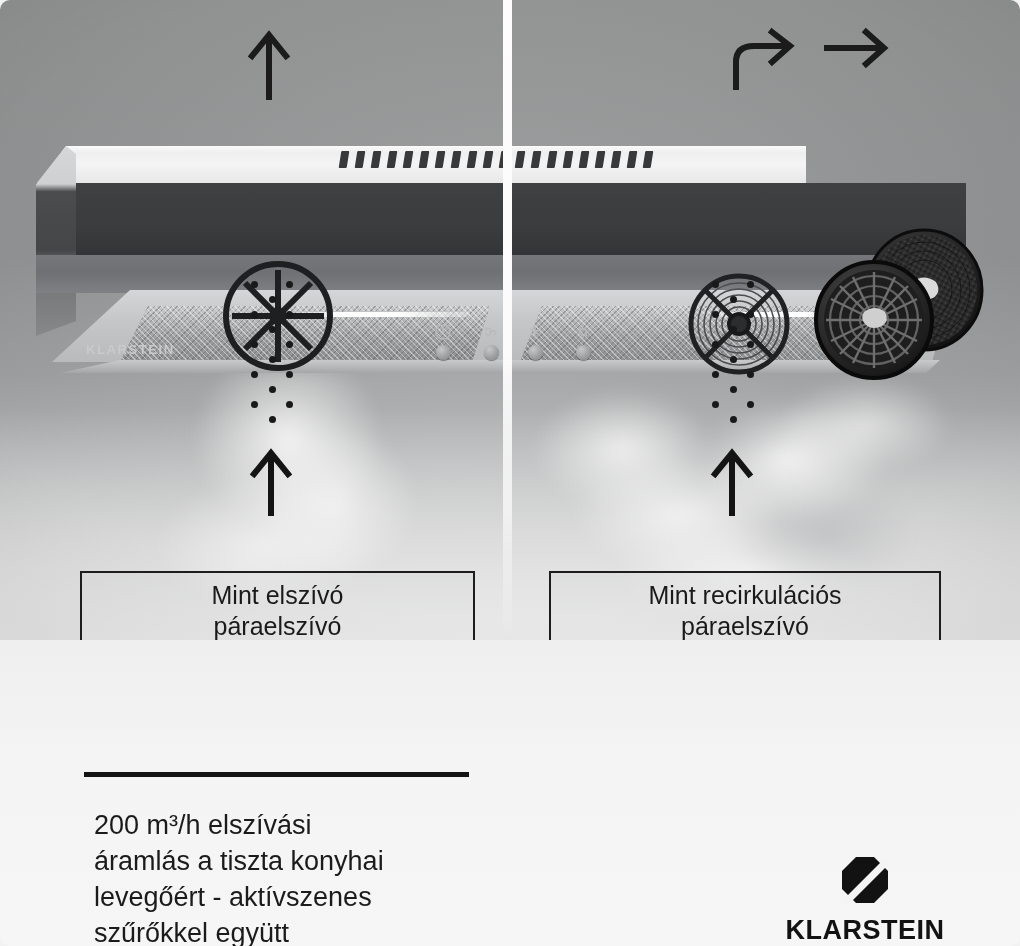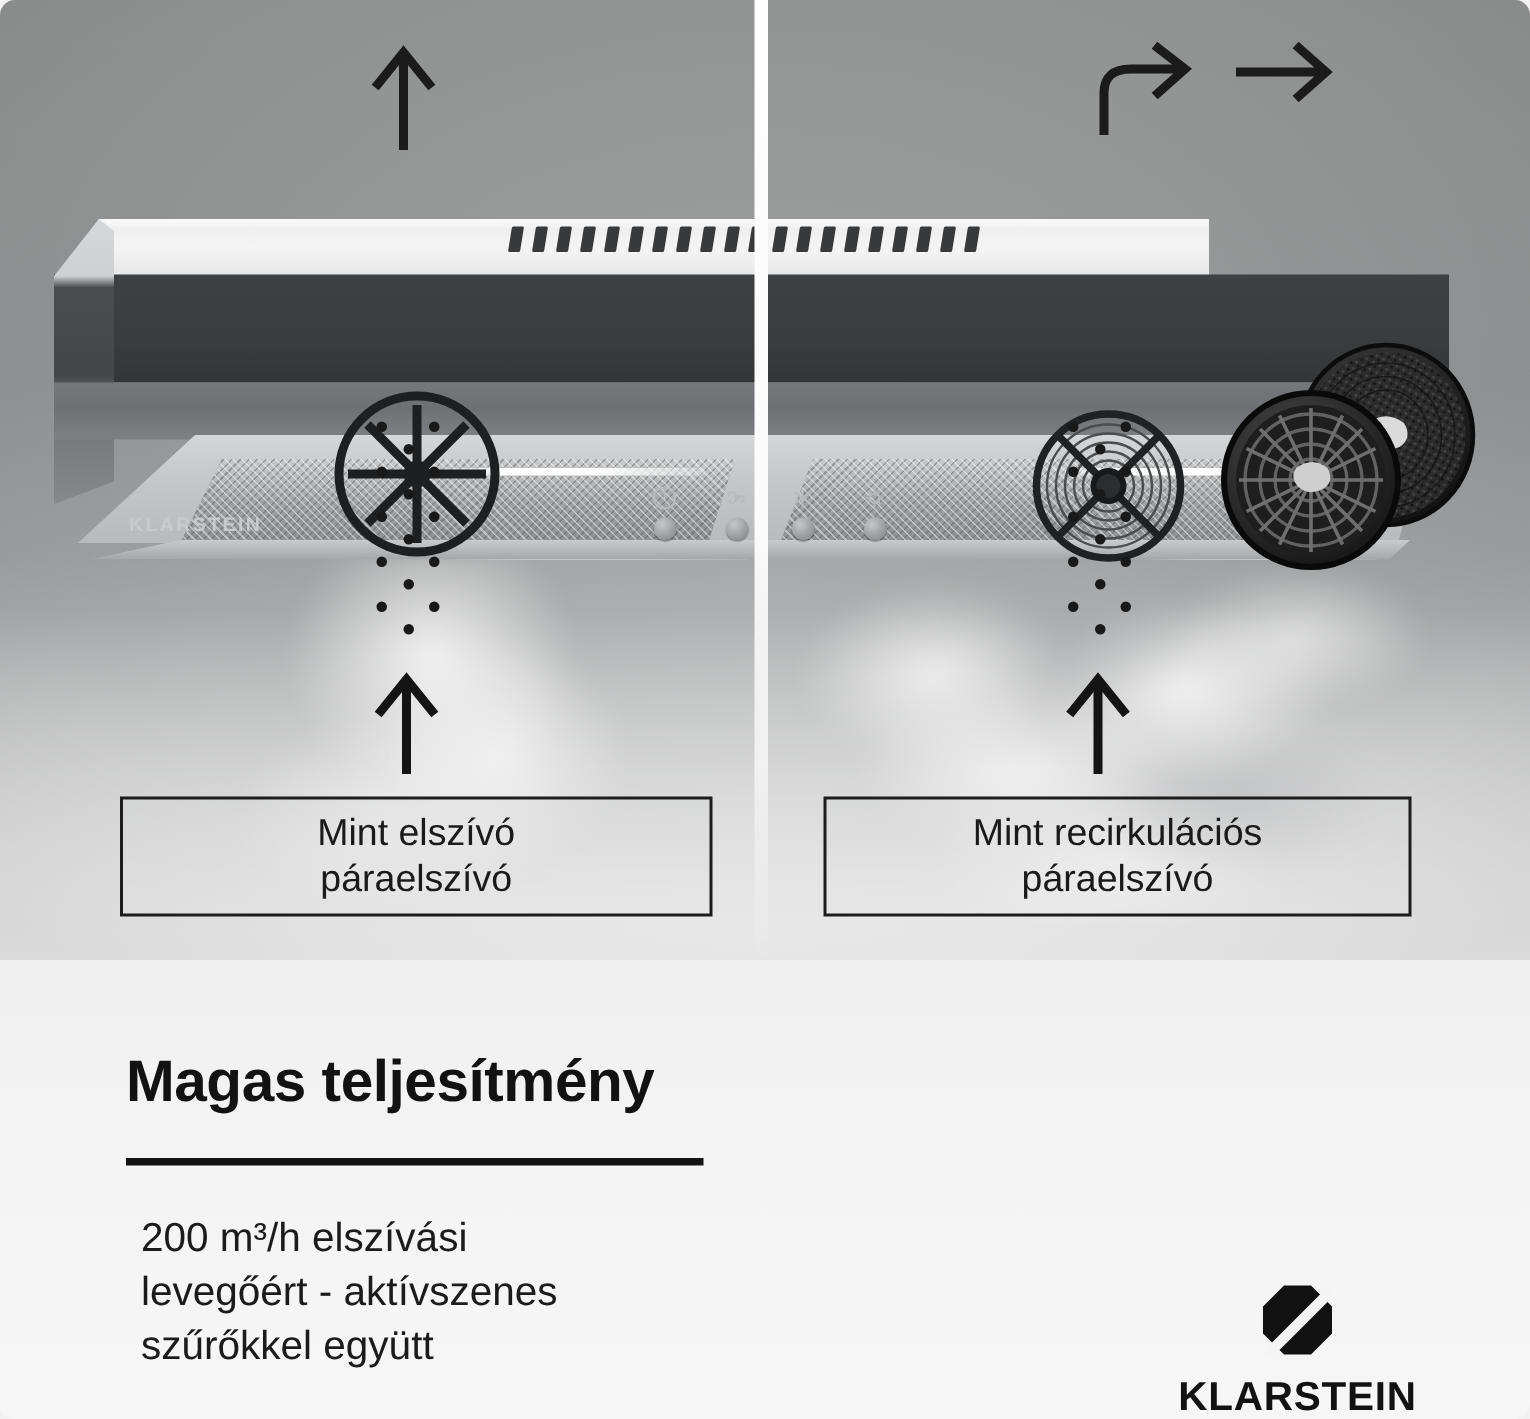--- a/index.html
+++ b/index.html
@@ -159,20 +159,21 @@
     filter:blur(7px);
   }
 
   
   .callout{
     position:absolute; z-index:32;
     border:2px solid #1d1d1d;
     display:flex; align-items:center; justify-content:center;
     text-align:center;
     background:linear-gradient(to bottom, rgba(210,211,212,.30), rgba(232,232,233,.22));
+    margin-top:40px;
   }
   .callout span{
     display:block; color:#1a1a1a; font-size:25px; line-height:31px; font-weight:400;
   }
   .callout-l{ left:80px; top:531px; width:395px; height:80px; }
   .callout-r{ left:549px; top:531px; width:392px; height:80px; }
 
   
   .footer{ position:absolute; left:0; top:640px; width:1020px; height:306px; background:#f3f3f3; z-index:40;}
   .footer-bg{
@@ -456,25 +457,25 @@
   <div class="callout callout-r">
     <div>
       <span>Mint recirkulációs</span>
       <span>páraelszívó</span>
     </div>
   </div>
 
   <div class="footer">
     <div class="footer-bg"></div>
 
-    <div class="headline">Magas teljesítmény</div>
     <div class="rule"></div>
 
     <div class="body-copy">
       <div>200 m³/h elszívási</div>
+      <div>áramlás a tiszta konyhai</div>
       <div>levegőért - aktívszenes</div>
       <div>szűrőkkel együtt</div>
     </div>
 
     <div class="brandlock">
       <svg class="brandmark" viewBox="0 0 50 50">
         <path d="M16,2 L34,2 L48,16 L48,34 L34,48 L16,48 L2,34 L2,16 Z" fill="#121212"></path>
         <path d="M44,4 L4,44 L4,48 L10,48 L48,10 L48,4 Z" fill="#f4f4f4"></path>
       </svg>
       <div class="brandname">KLARSTEIN</div>

